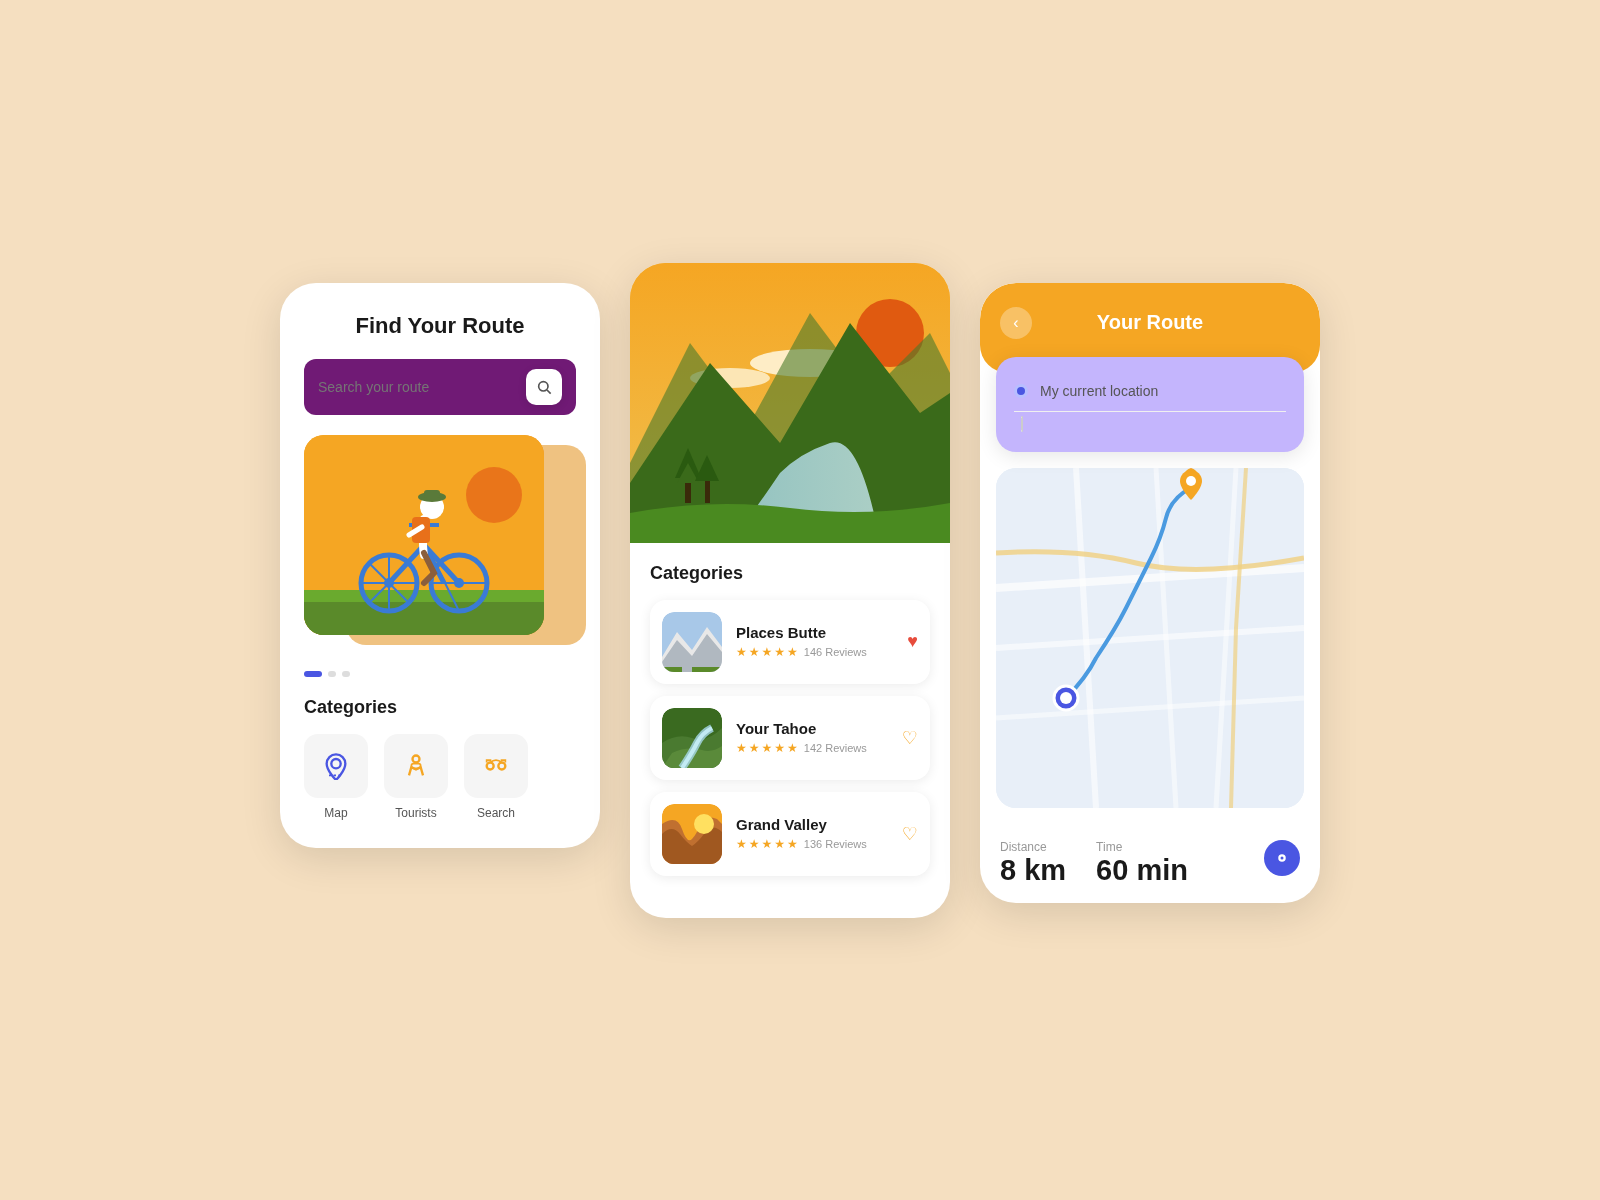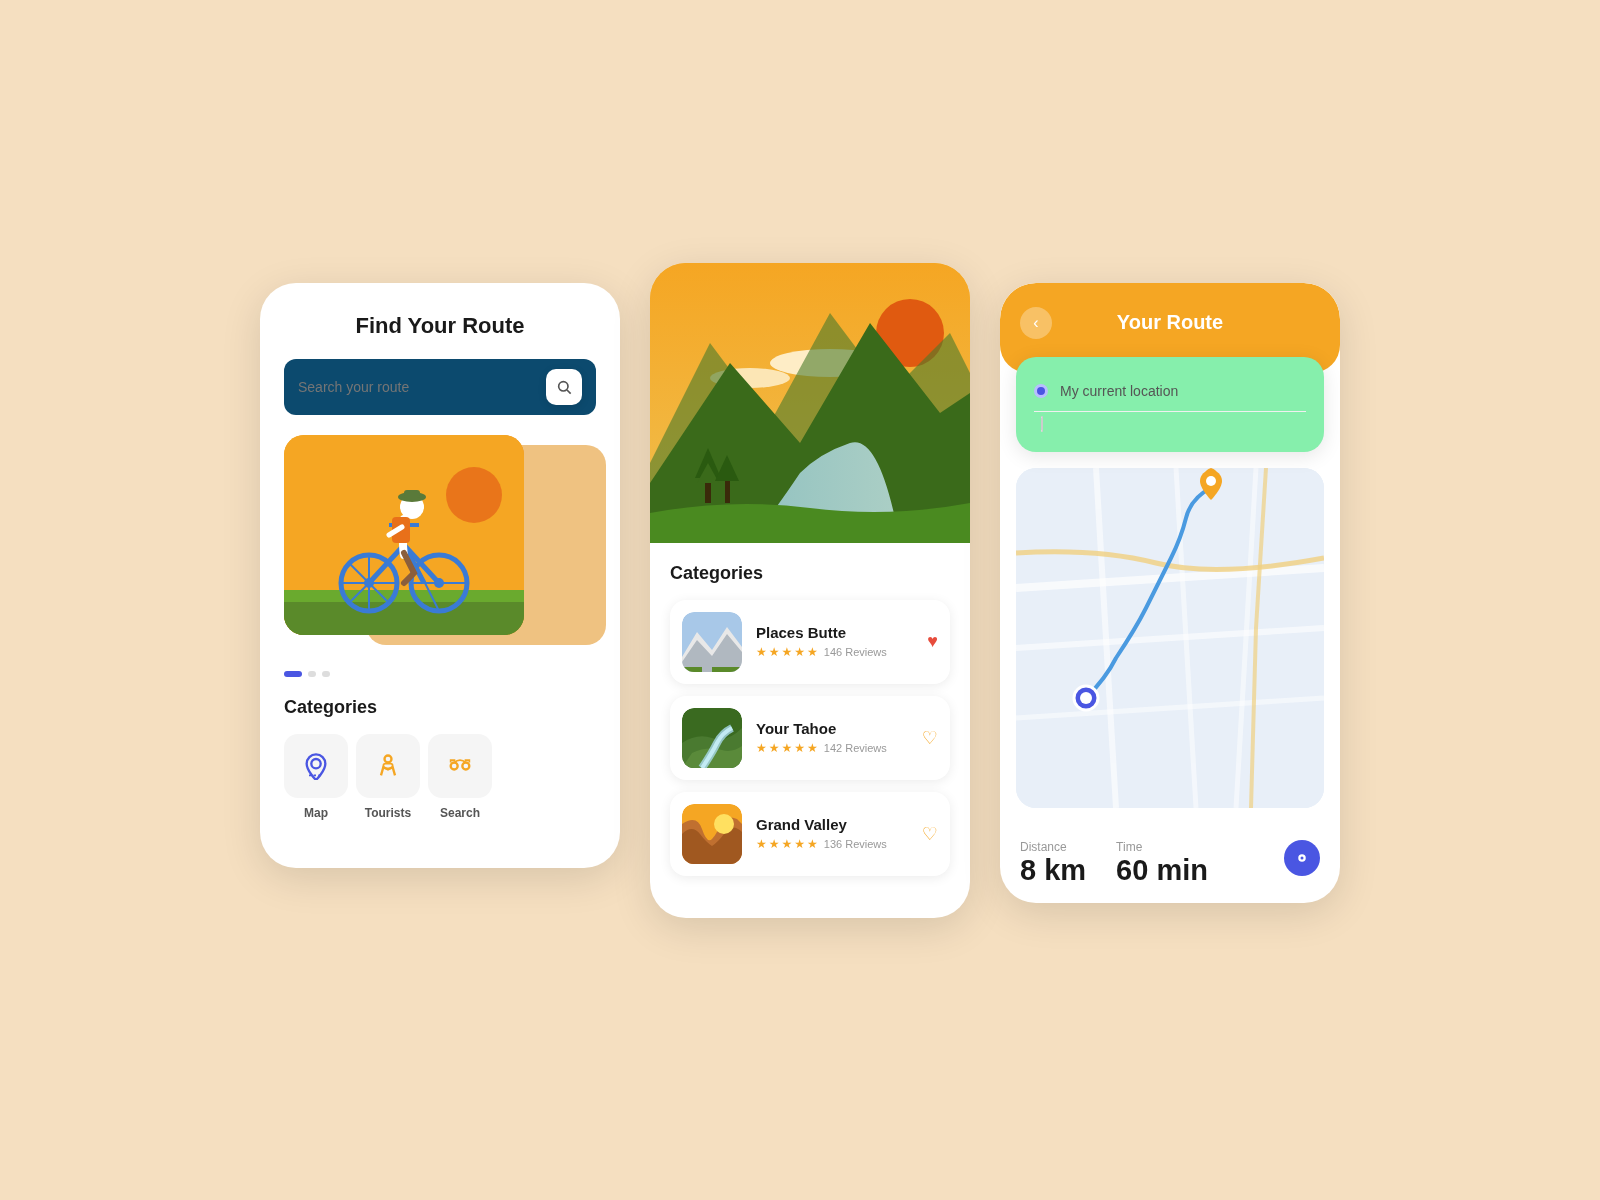--- a/index.html
+++ b/index.html
@@ -20,37 +20,37 @@
     }
 
     
     .phone {
       background: #fff;
       border-radius: 36px;
       overflow: hidden;
       box-shadow: 0 10px 40px rgba(0,0,0,0.12);
     }
     .phone-1 {
-      width: 360px;
-      padding-bottom: 48px;
+      width: 320px;
+      padding-bottom: 28px;
     }
     .phone-1-inner {
       padding: 30px 24px 0;
     }
     .phone-1-title {
       font-size: 22px;
       font-weight: 700;
       text-align: center;
       margin-bottom: 20px;
       color: #1a1a1a;
     }
     .search-bar {
       display: flex;
       align-items: center;
-      background: #0c4a6e;
+      background: #701a75;
       border-radius: 12px;
       padding: 10px 14px;
       margin-bottom: 20px;
     }
     .search-input {
       flex: 1;
       border: none;
       background: transparent;
       font-size: 14px;
       color: #999;
@@ -110,22 +110,21 @@
       background: #ddd;
     }
     .categories-title {
       font-size: 18px;
       font-weight: 700;
       color: #1a1a1a;
       margin-bottom: 16px;
     }
     .category-icons-row {
       display: flex;
-      gap: 8px;
-      font-weight: bold;
+      gap: 16px;
     }
     .category-item {
       display: flex;
       flex-direction: column;
       align-items: center;
       gap: 8px;
     }
     .category-icon-box {
       width: 64px;
       height: 64px;
@@ -246,21 +245,21 @@
       margin-bottom: 4px;
     }
     .phone-3-title {
       font-size: 20px;
       font-weight: 700;
       color: #fff;
       text-align: center;
       flex: 1;
     }
     .route-card {
-      background: #86efac;
+      background: #c4b5fd;
       border-radius: 20px;
       padding: 18px;
       margin: 0 16px;
       box-shadow: 0 4px 20px rgba(0,0,0,0.1);
       position: relative;
       z-index: 10;
     }
     .route-input-row {
       display: flex;
       align-items: center;

